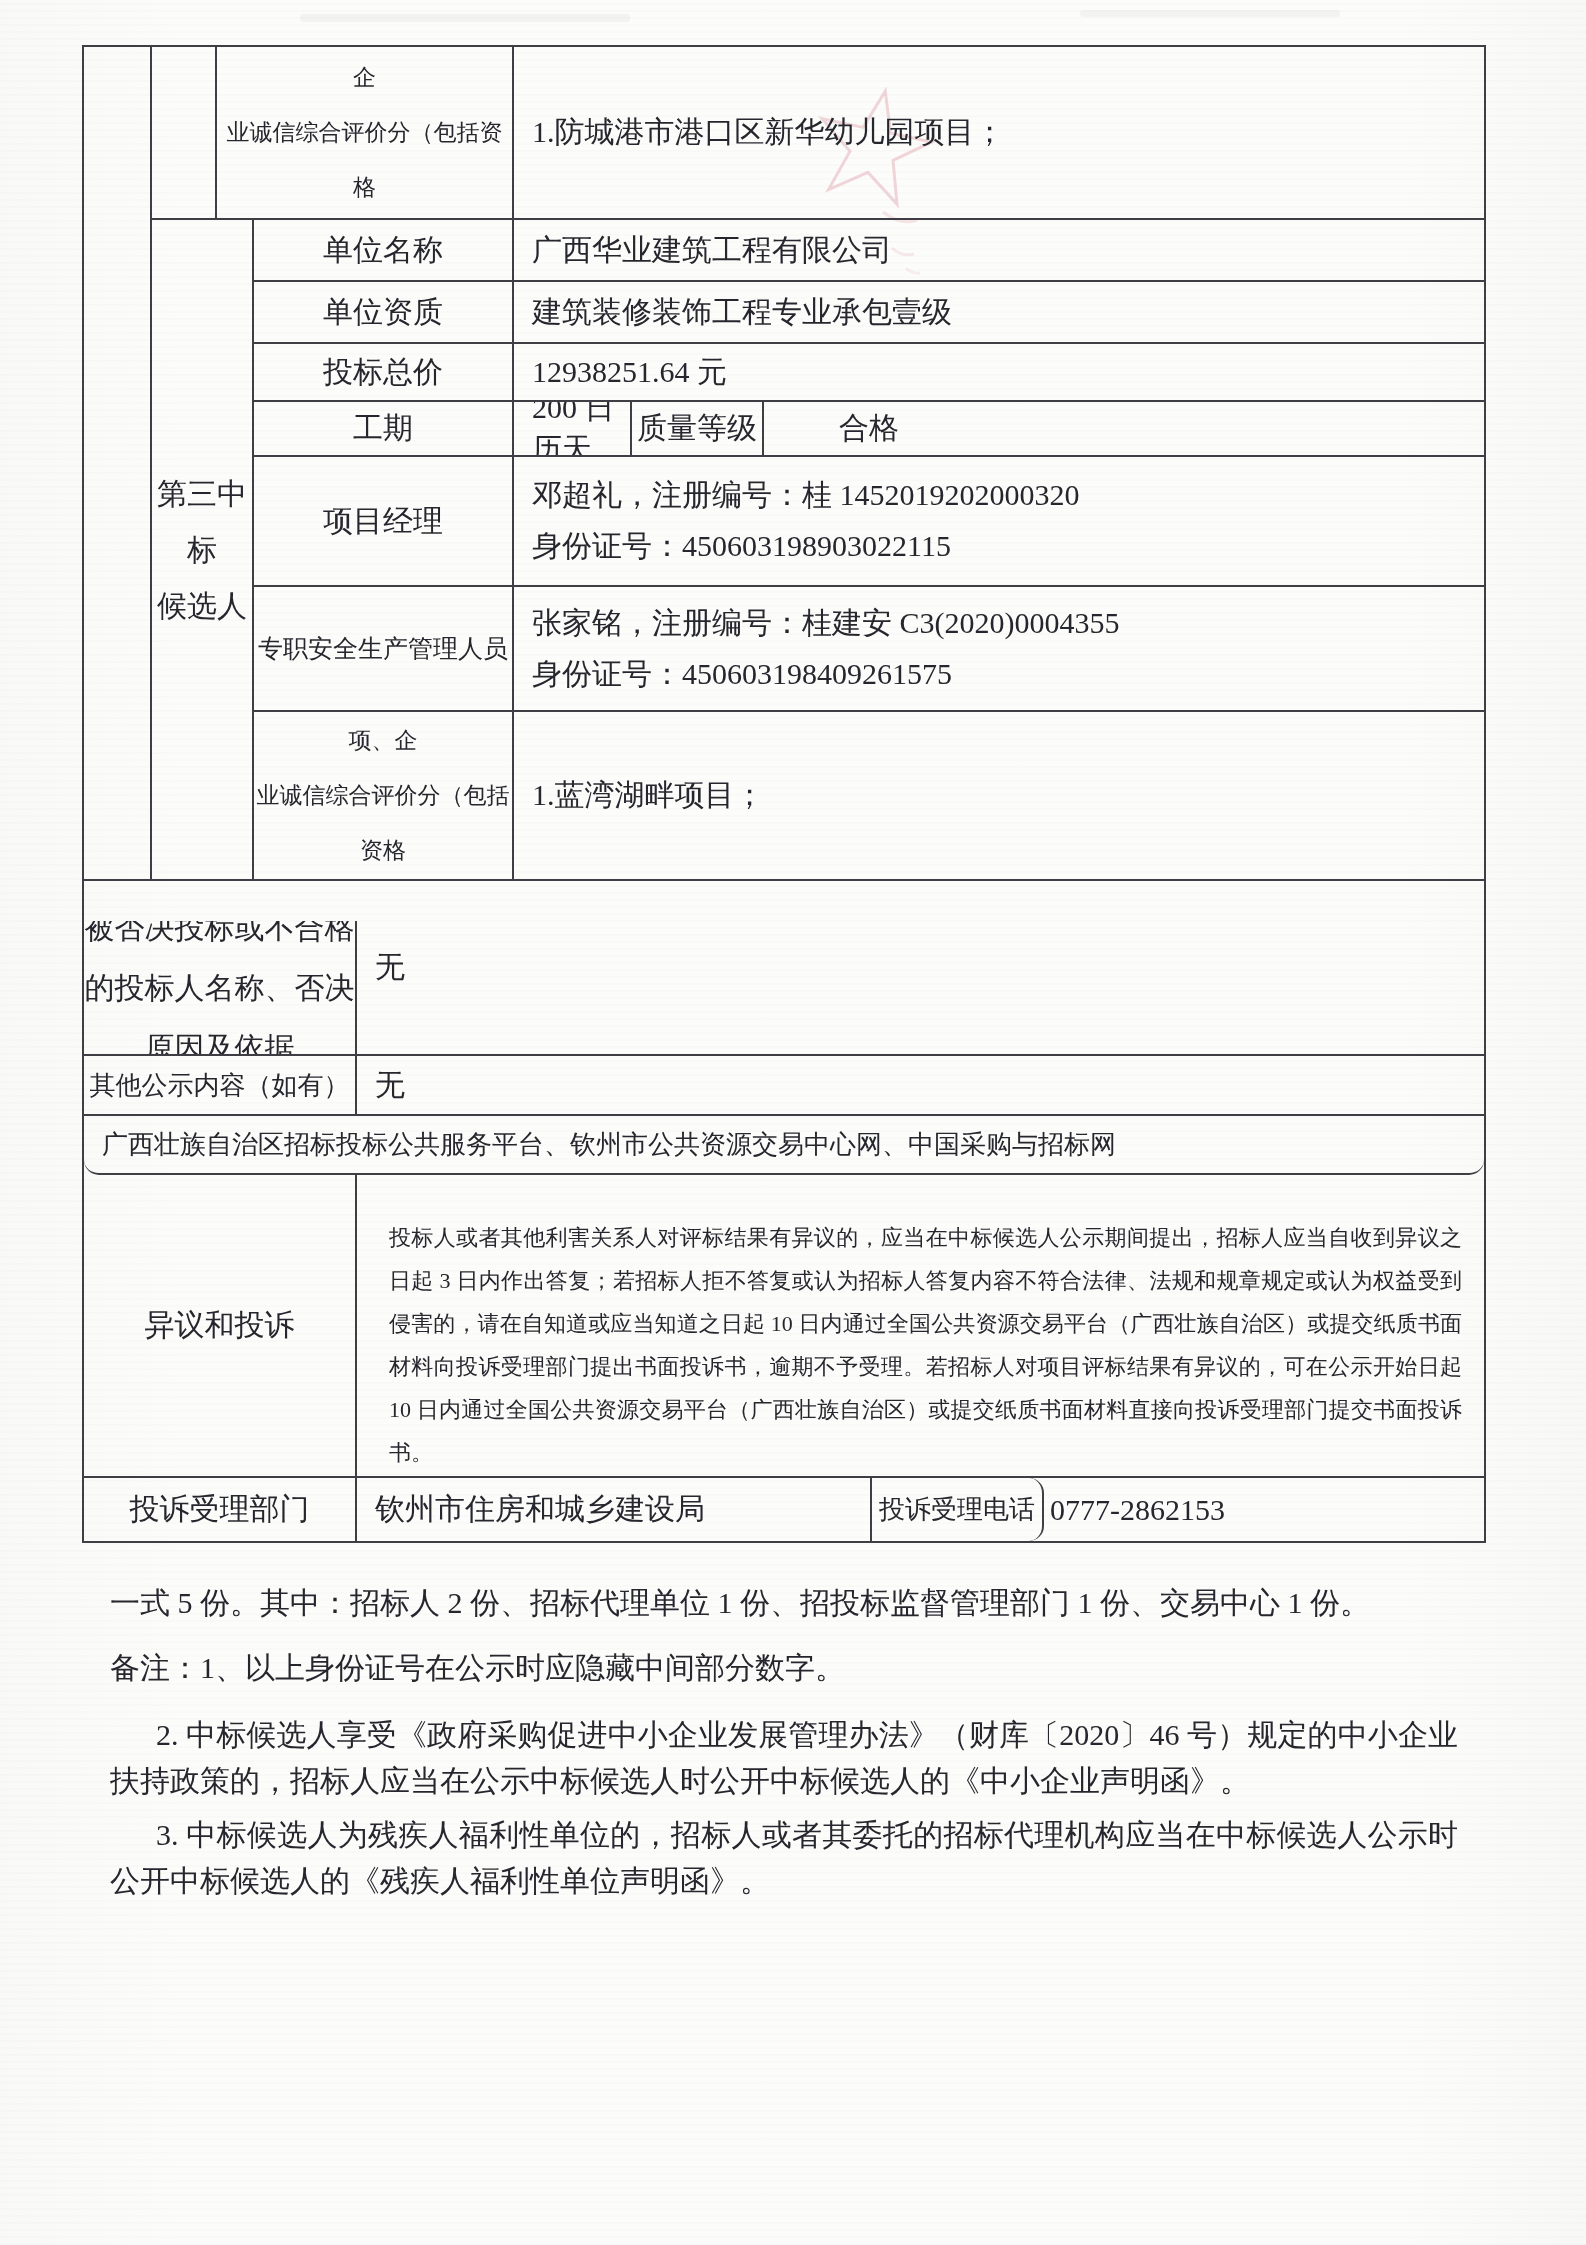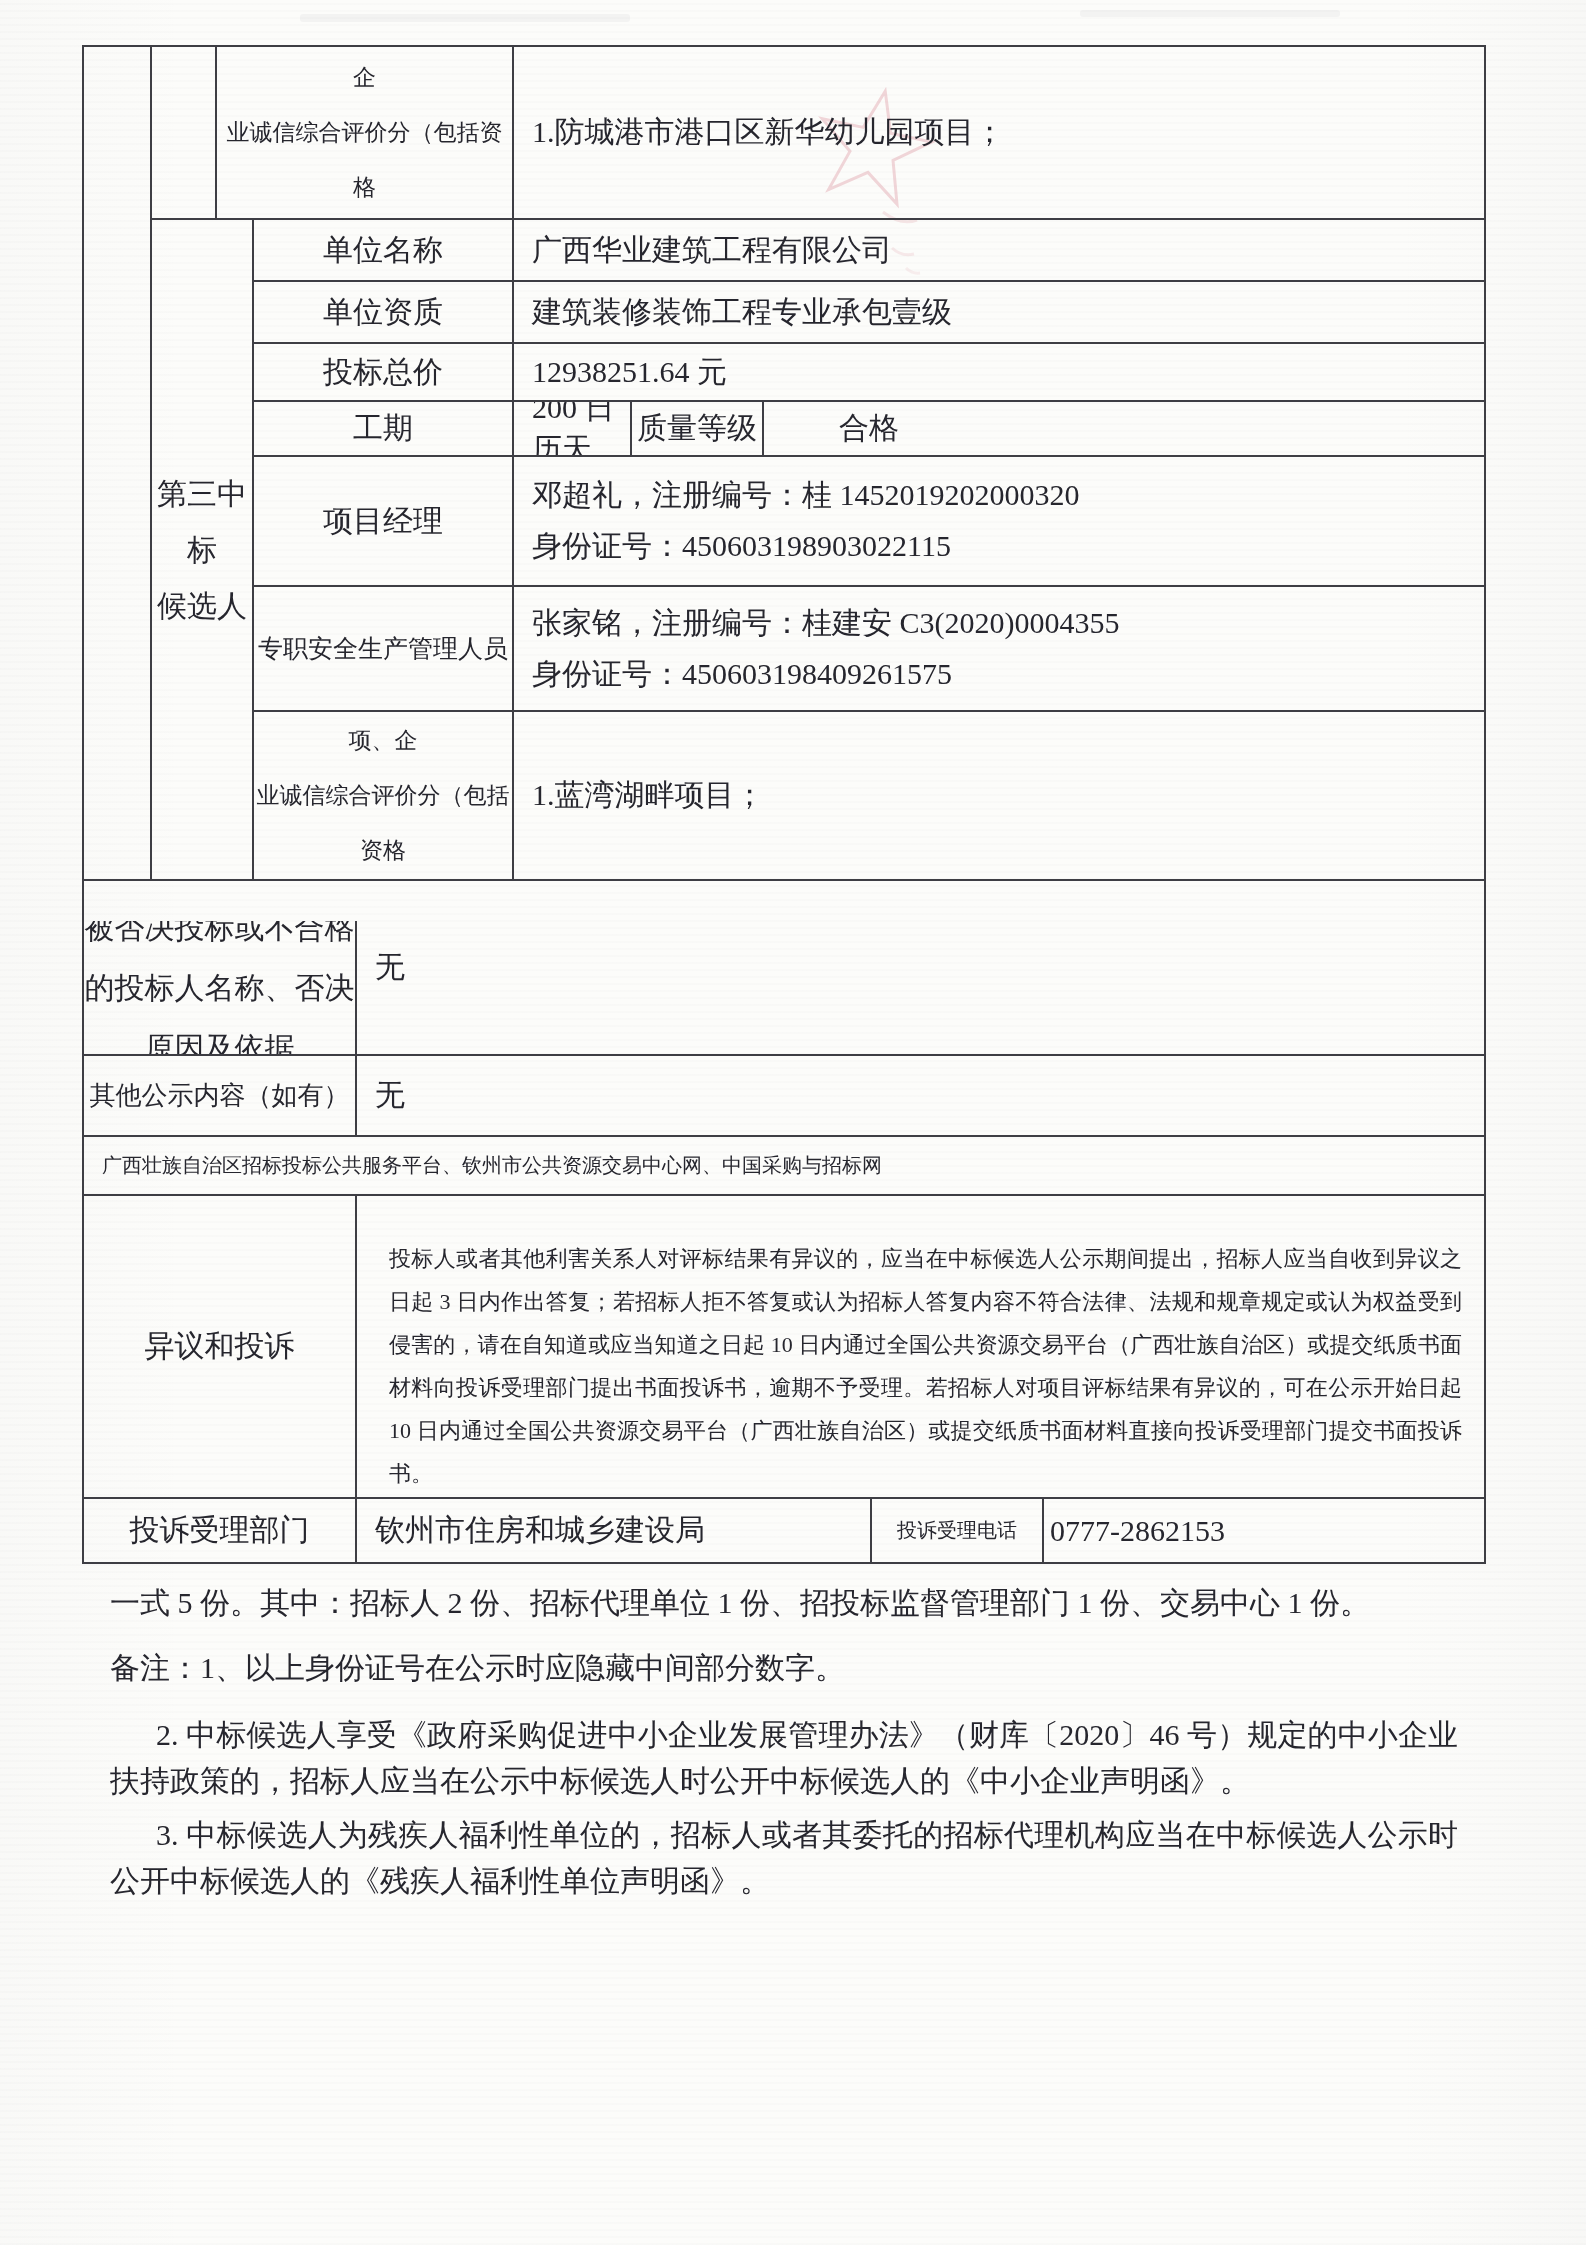--- a/index.html
+++ b/index.html
@@ -23,32 +23,32 @@
   .grid3 { border-top:2px solid #3e3e44; }
   .cell { display:flex; align-items:center; justify-content:center; text-align:center; overflow:hidden; }
   .bR { border-right:2px solid #3e3e44; }
   .bB { border-bottom:2px solid #3e3e44; }
   .val { justify-content:flex-start; text-align:left; padding-left:18px; }
   .vcol { flex-direction:column; align-items:flex-start; justify-content:center; gap:10px; }
   .lines { flex-direction:column; }
   .f23 { font-size:23px; }
   .f25 { font-size:25px; }
   .f26 { font-size:26px; }
-  .f28 { font-size:20px; }
+  .f28 { font-size:26px;border-radius:15px; }
   .lh55 { line-height:55px; }
   .lh56 { line-height:56px; }
   .lh60 { line-height:60px;margin-top:40px; }
   .row3 { display:flex; width:100%; }
   .r3lab { width:273px; flex:0 0 273px; }
   .para {
     flex:1; text-align:justify; padding:4px 22px 0 32px; line-height:43px; font-size:22px;
     display:block;
     margin-top:34px;
   }
-  .hg { height:175px; } .h2 { height:81px; } .h3 { height:59px; } .h4 { height:303px; } .h5 { height:63px; }
+  .hg { height:175px; } .h2 { height:60px; } .h3 { height:59px; } .h4 { height:303px; } .h5 { height:63px; }
   .media-val { white-space:nowrap; }
   .heg { padding-left:75px; justify-content:flex-start; text-align:left; }
   .footer-line { position:absolute; left:110px; width:1348px; }
   .wm { position:absolute; left:788px; top:72px; opacity:.42; pointer-events:none; }
   .smudge { position:absolute; background:rgba(110,110,120,.06); border-radius:3px; }
 </style>
 </head>
 <body>
 
 <div class="page">

